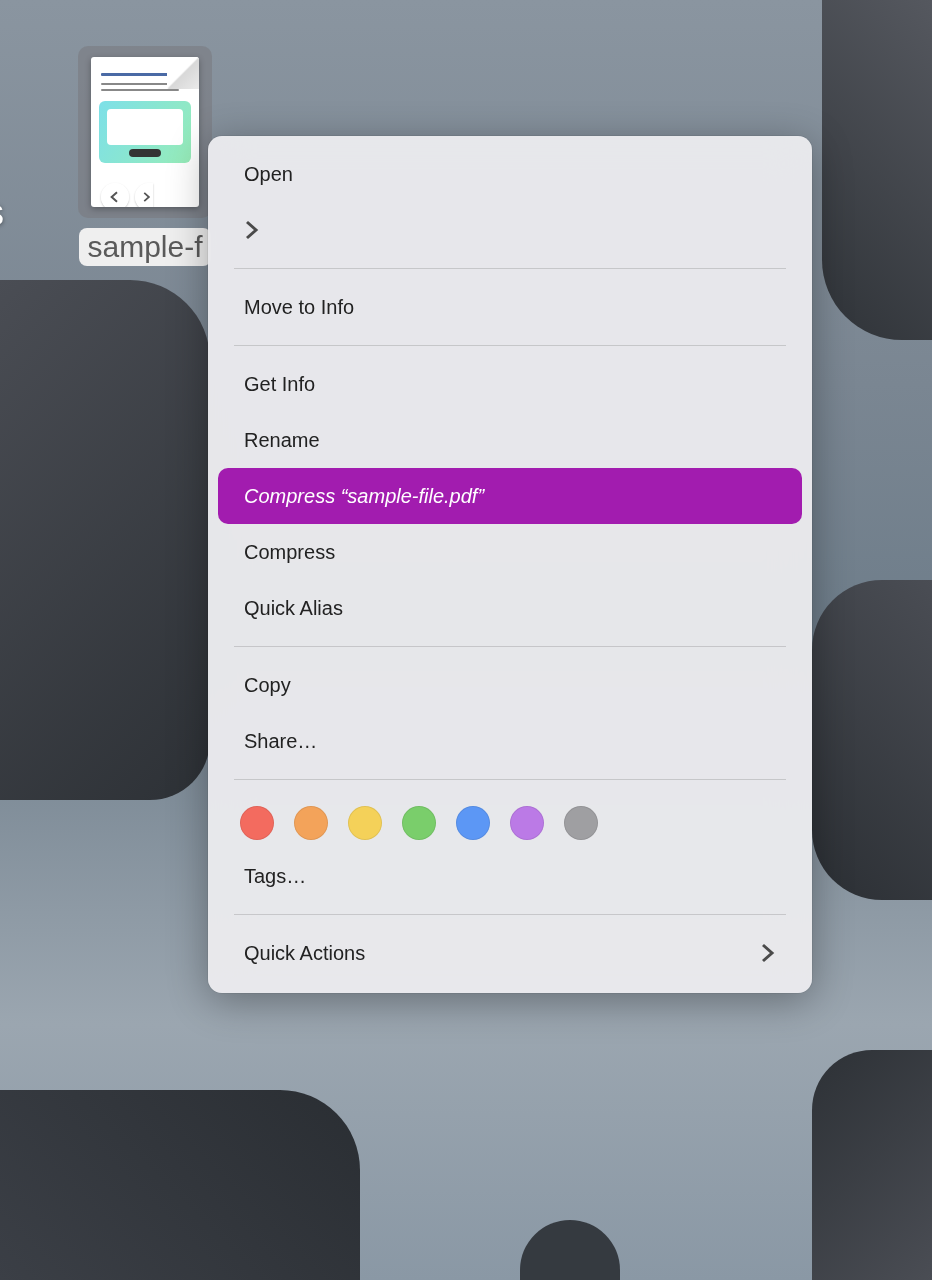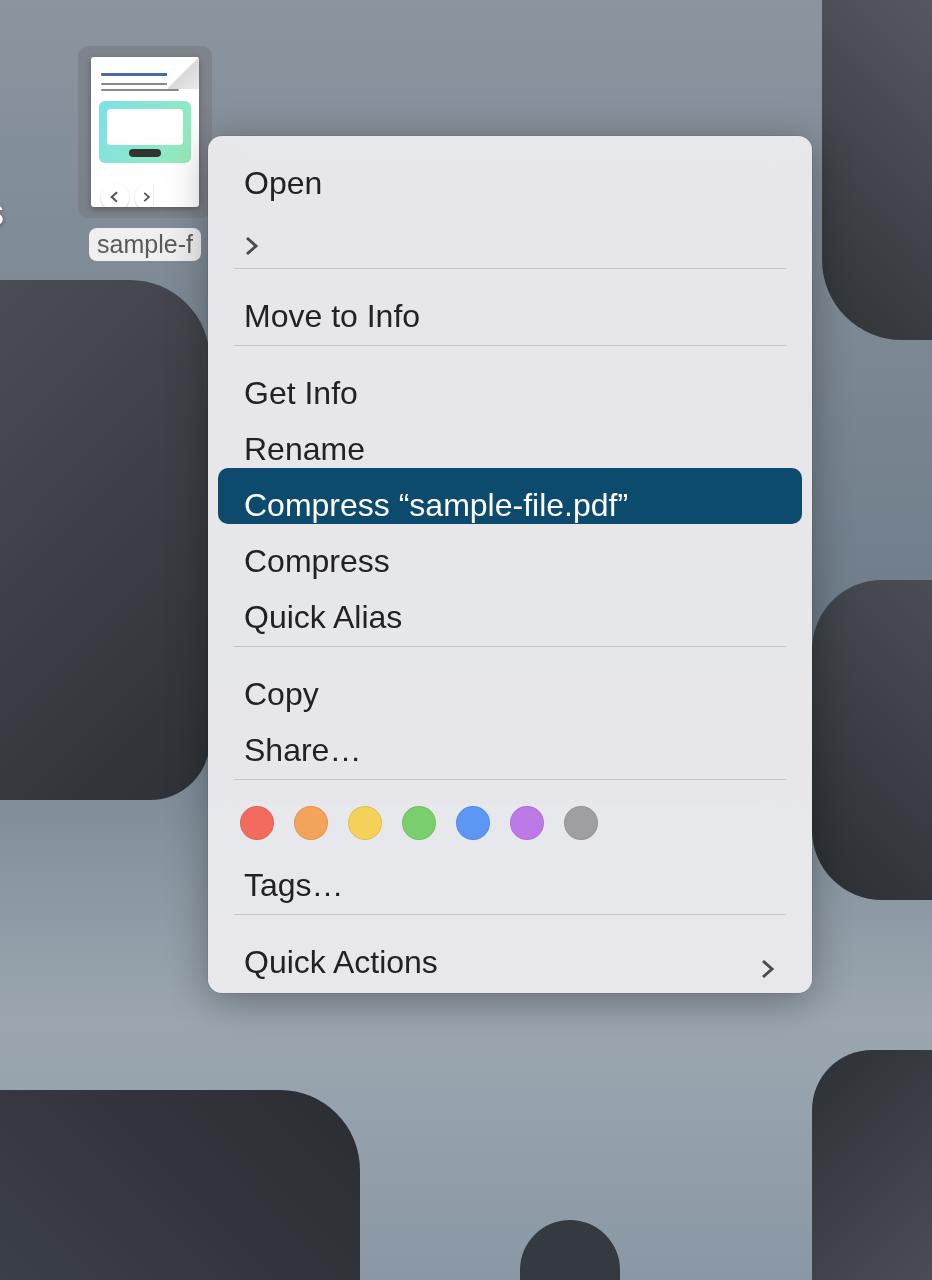--- a/index.html
+++ b/index.html
@@ -68,21 +68,21 @@
     .ts-inner { position:absolute; top:8px; left:8px; right:8px; height:36px; background:#fff; border-radius:4px; }
     .ts-inner2{ position:absolute; bottom:6px; left:30px; width:32px; height:8px; background:#333; border-radius:4px;}
     .nav-arrows { position:absolute; bottom:-4px; left:10px; display:flex; gap:6px;}
     .nav-circle{ width:28px;height:28px;border-radius:50%;background:rgba(255,255,255,0.92);display:flex;align-items:center;justify-content:center;box-shadow:0 1px 2px rgba(0,0,0,0.25);}
     .nav-circle svg{width:16px;height:16px;}
     .file-label {
       margin-top: 10px;
       padding: 2px 8px;
       background: #efefef;
       color: #5a5a5a;
-      font-size: 25px;
+      font-size: 30px;
       border-radius: 8px;
       white-space: nowrap;
       max-width: 138px;
       overflow: hidden;
     }
 
     
     .edge-text{ position:absolute; top:192px; left:-14px; color:#fff; text-shadow:0 1px 4px rgba(0,0,0,0.5); font-size:36px; font-weight:500; }
 
     
@@ -92,32 +92,33 @@
       left: 208px;
       width: 604px;
       background: rgba(234,234,237,0.97);
       border-radius: 14px;
       box-shadow: 0 8px 40px rgba(0,0,0,0.32), 0 0 0 1px rgba(0,0,0,0.06);
       padding: 10px 0 0 0;
       backdrop-filter: blur(20px);
     }
     .menu-item {
       display: flex;
-      align-items: flex-end;
+      align-items: center;
       justify-content: space-between;
       padding: 0 26px;
       height: 56px;
-      font-size: 32px;
+      font-size: 20px;
       color: #222;
       border-radius: 10px;
       margin: 0 10px;
     }
     .menu-item.highlighted {
-      background: #0c4a6e;
+      background: #a21caf;
       color: #fff;
+      font-style: italic;
     }
     .menu-sep {
       height: 1px;
       background: rgba(0,0,0,0.14);
       margin: 10px 26px;
     }
     .chevron { width:16px; height:24px; }
     .chevron polyline{ fill:none; stroke:#4a4a4a; stroke-width:3; }
     .tag-row {
       display:flex; gap:20px; padding: 16px 32px 8px;

